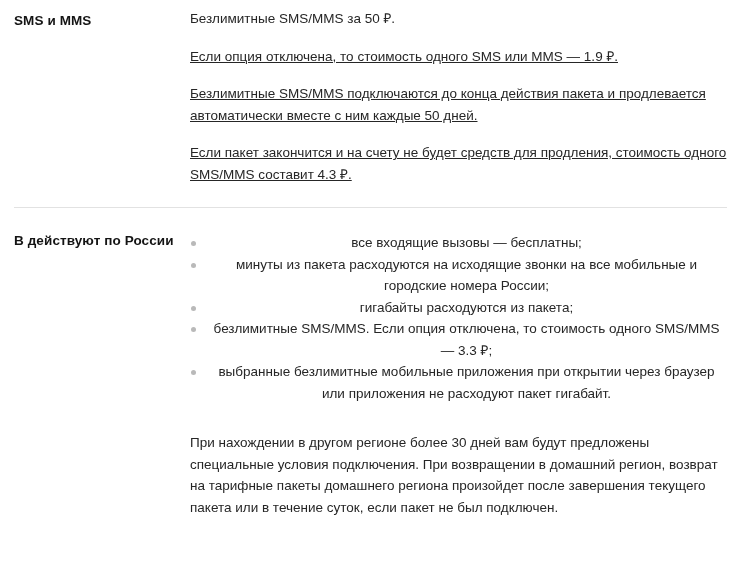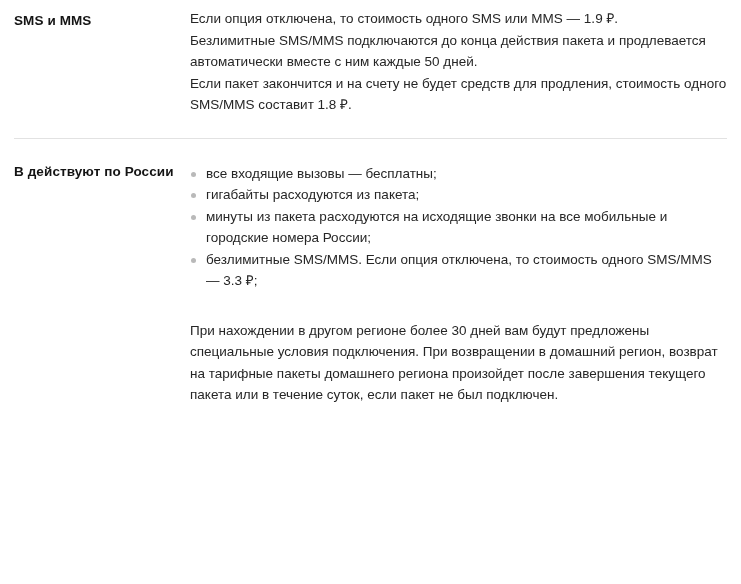--- a/index.html
+++ b/index.html
@@ -40,41 +40,43 @@
     flex: 1 1 auto;
     font-size: 13.5px;
     line-height: 21.5px;
     color: #262626;
   }
   .para {
     margin: 0;
     padding: 0;
   }
   .para + .para {
-    margin-top: 0;
+    margin-top: 16px;
+    text-decoration: underline;
   }
   .gap-para {
     margin-top: 21px;
   }
   .divider {
     height: 1px;
     background: #e2e2e2;
     margin: 22px 0 20px 0;
     width: 100%;
   }
   ul.bullets {
     list-style: none;
     margin: 4px 0 0 0;
     padding: 0;
   }
   ul.bullets li {
     position: relative;
     padding-left: 16px;
     margin-bottom: 0px;
     line-height: 21.5px;
+    text-align: center;
   }
   ul.bullets li::before {
     content: "";
     position: absolute;
     left: 1px;
     top: 9px;
     width: 5px;
     height: 5px;
     border-radius: 50%;
     background: #b9b9b9;
@@ -84,34 +86,36 @@
   }
 </style>
 </head>
 <body>
 
 <div class="page">
 
   <div class="section">
     <div class="section-label">SMS и MMS</div>
     <div class="section-body">
+      <p class="para">Безлимитные SMS/MMS за 50 ₽.</p>
       <p class="para">Если опция отключена, то стоимость одного SMS или MMS — 1.9 ₽.</p>
       <p class="para gap-para">Безлимитные SMS/MMS подключаются до конца действия пакета и продлевается автоматически вместе с ним каждые 50 дней.</p>
-      <p class="para">Если пакет закончится и на счету не будет средств для продления, стоимость одного SMS/MMS составит 1.8 ₽.</p>
+      <p class="para">Если пакет закончится и на счету не будет средств для продления, стоимость одного SMS/MMS составит 4.3 ₽.</p>
     </div>
   </div>
 
   <div class="divider"></div>
 
   <div class="section">
     <div class="section-label">В действуют по России</div>
     <div class="section-body">
       <ul class="bullets">
         <li>все входящие вызовы — бесплатны;</li>
+        <li>минуты из пакета расходуются на исходящие звонки на все мобильные и городские номера России;</li>
         <li>гигабайты расходуются из пакета;</li>
-        <li>минуты из пакета расходуются на исходящие звонки на все мобильные и городские номера России;</li>
         <li>безлимитные SMS/MMS. Если опция отключена, то стоимость одного SMS/MMS — 3.3 ₽;</li>
+        <li>выбранные безлимитные мобильные приложения при открытии через браузер или приложения не расходуют пакет гигабайт.</li>
       </ul>
       <p class="para tail-para">При нахождении в другом регионе более 30 дней вам будут предложены специальные условия подключения. При возвращении в домашний регион, возврат на тарифные пакеты домашнего региона произойдет после завершения текущего пакета или в течение суток, если пакет не был подключен.</p>
     </div>
   </div>
 
 </div>
 
 </body></html>

